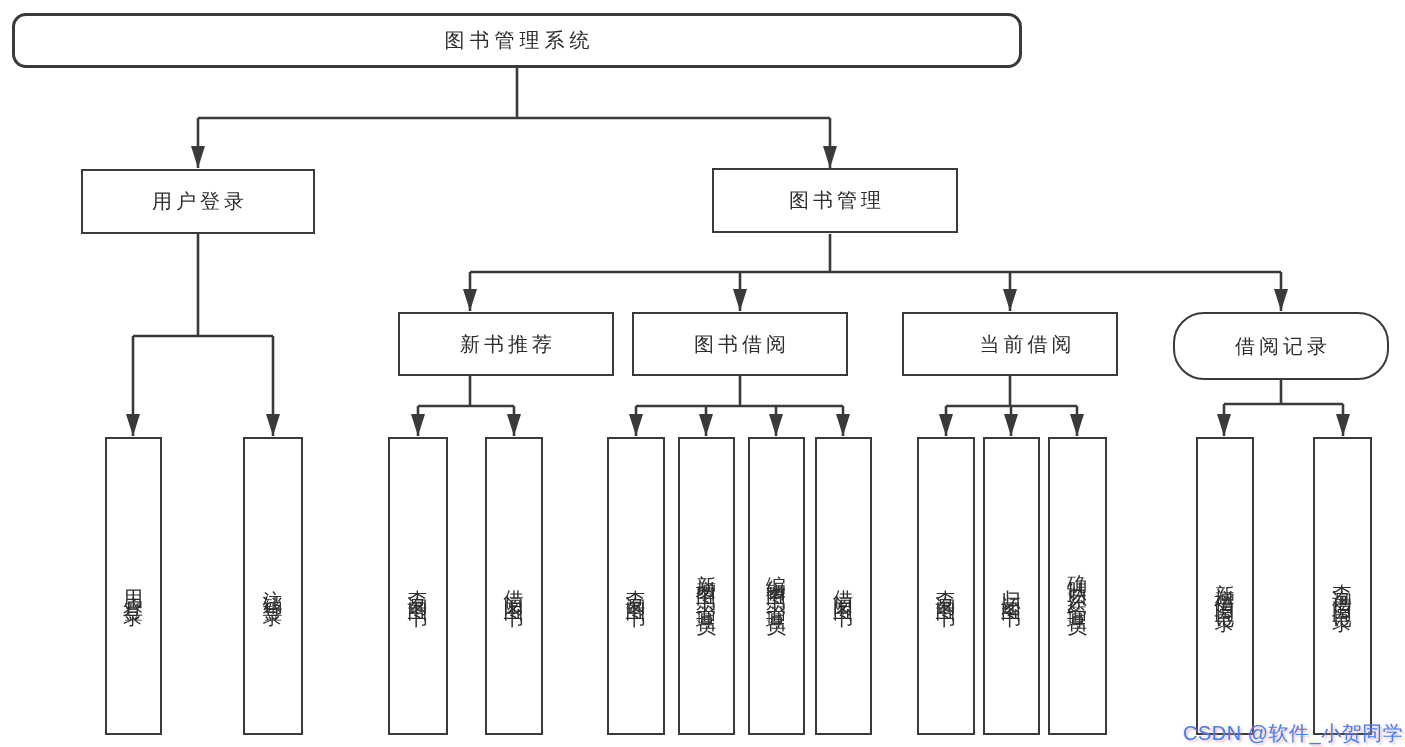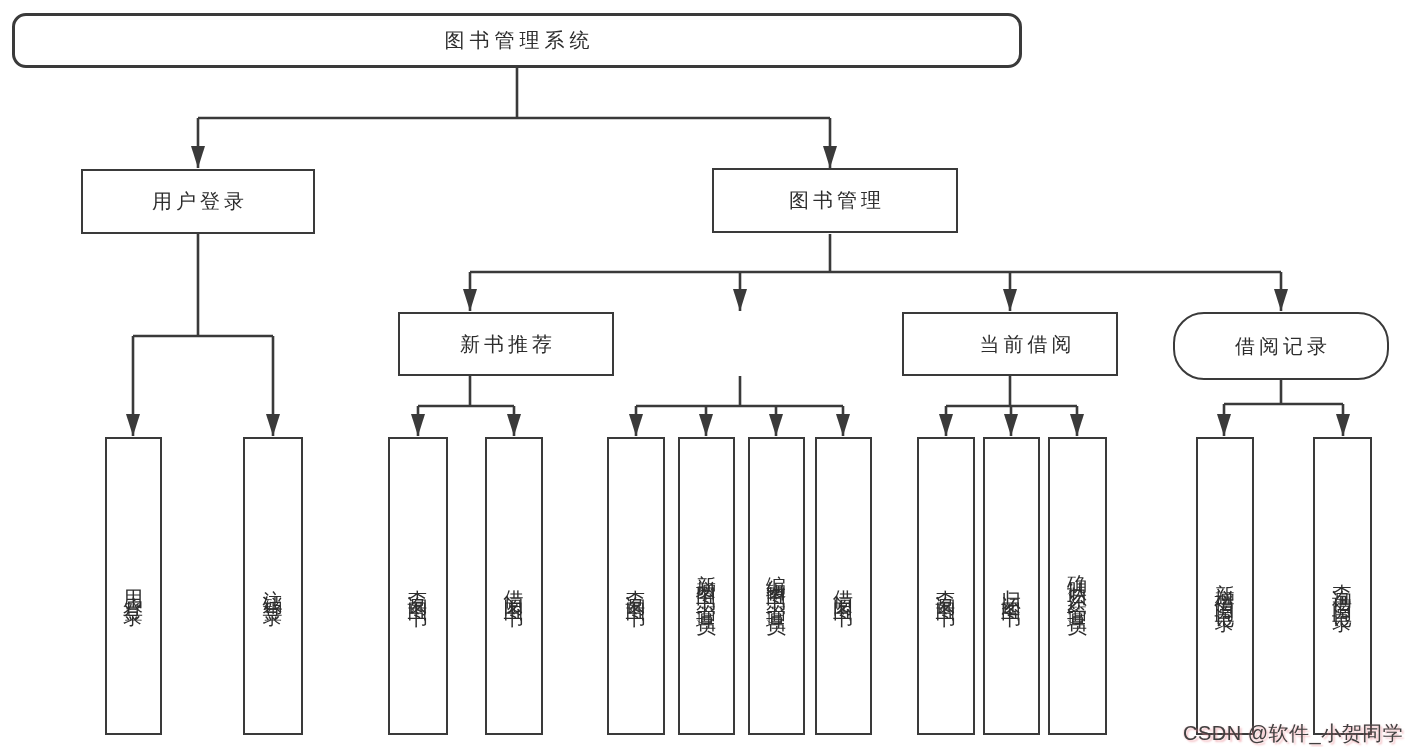--- a/index.html
+++ b/index.html
@@ -51,21 +51,21 @@
     text-orientation: mixed;
     font-size: 20px;
     letter-spacing: 6px;
     line-height: 1;
   }
   .watermark {
     position: absolute;
     left: 1183px;
     top: 720px;
     font-size: 20px;
-    color: #404040;
+    color: #3b82f6;
     letter-spacing: 0.5px;
     white-space: nowrap;
     text-shadow: 2px 2px 2px rgba(235, 140, 150, 0.55), -1px 0 1px rgba(235, 150, 160, 0.3);
   }
 </style>
 </head>
 <body>
 
 <div class="canvas">
 
@@ -98,20 +98,21 @@
     <path class="ln" marker-end="url(#arw)" d="M1224 404 V436"></path>
     <path class="ln" marker-end="url(#arw)" d="M1343 404 V436"></path>
   </svg>
 
   <div class="box box-h root-box" style="left:12px; top:13px; width:1010px; height:55px;border-radius:14px;">图书管理系统</div>
 
   <div class="box box-h" style="left:81px; top:169px; width:234px; height:65px;">用户登录</div>
   <div class="box box-h" style="left:712px; top:168px; width:246px; height:65px;">图书管理</div>
 
   <div class="box box-h" style="left:362px; top:312px; width:216px; height:64px;margin-left:36px;">新书推荐</div>
+  <div class="box box-h" style="left:632px; top:312px; width:216px; height:64px;">图书借阅</div>
   <div class="box box-h" style="left:902px; top:312px; width:216px; height:64px;padding-left:31px;">当前借阅</div>
   <div class="box box-h" style="left:1173px; top:312px; width:216px; height:68px;border-radius:31px;">借阅记录</div>
 
   <div class="box box-v" style="left:105px; top:437px; width:57px; height:298px;">
     <span>用户登录</span>
   </div>
   <div class="box box-v" style="left:243px; top:437px; width:60px; height:298px;">
     <span>注销登录</span>
   </div>
 

